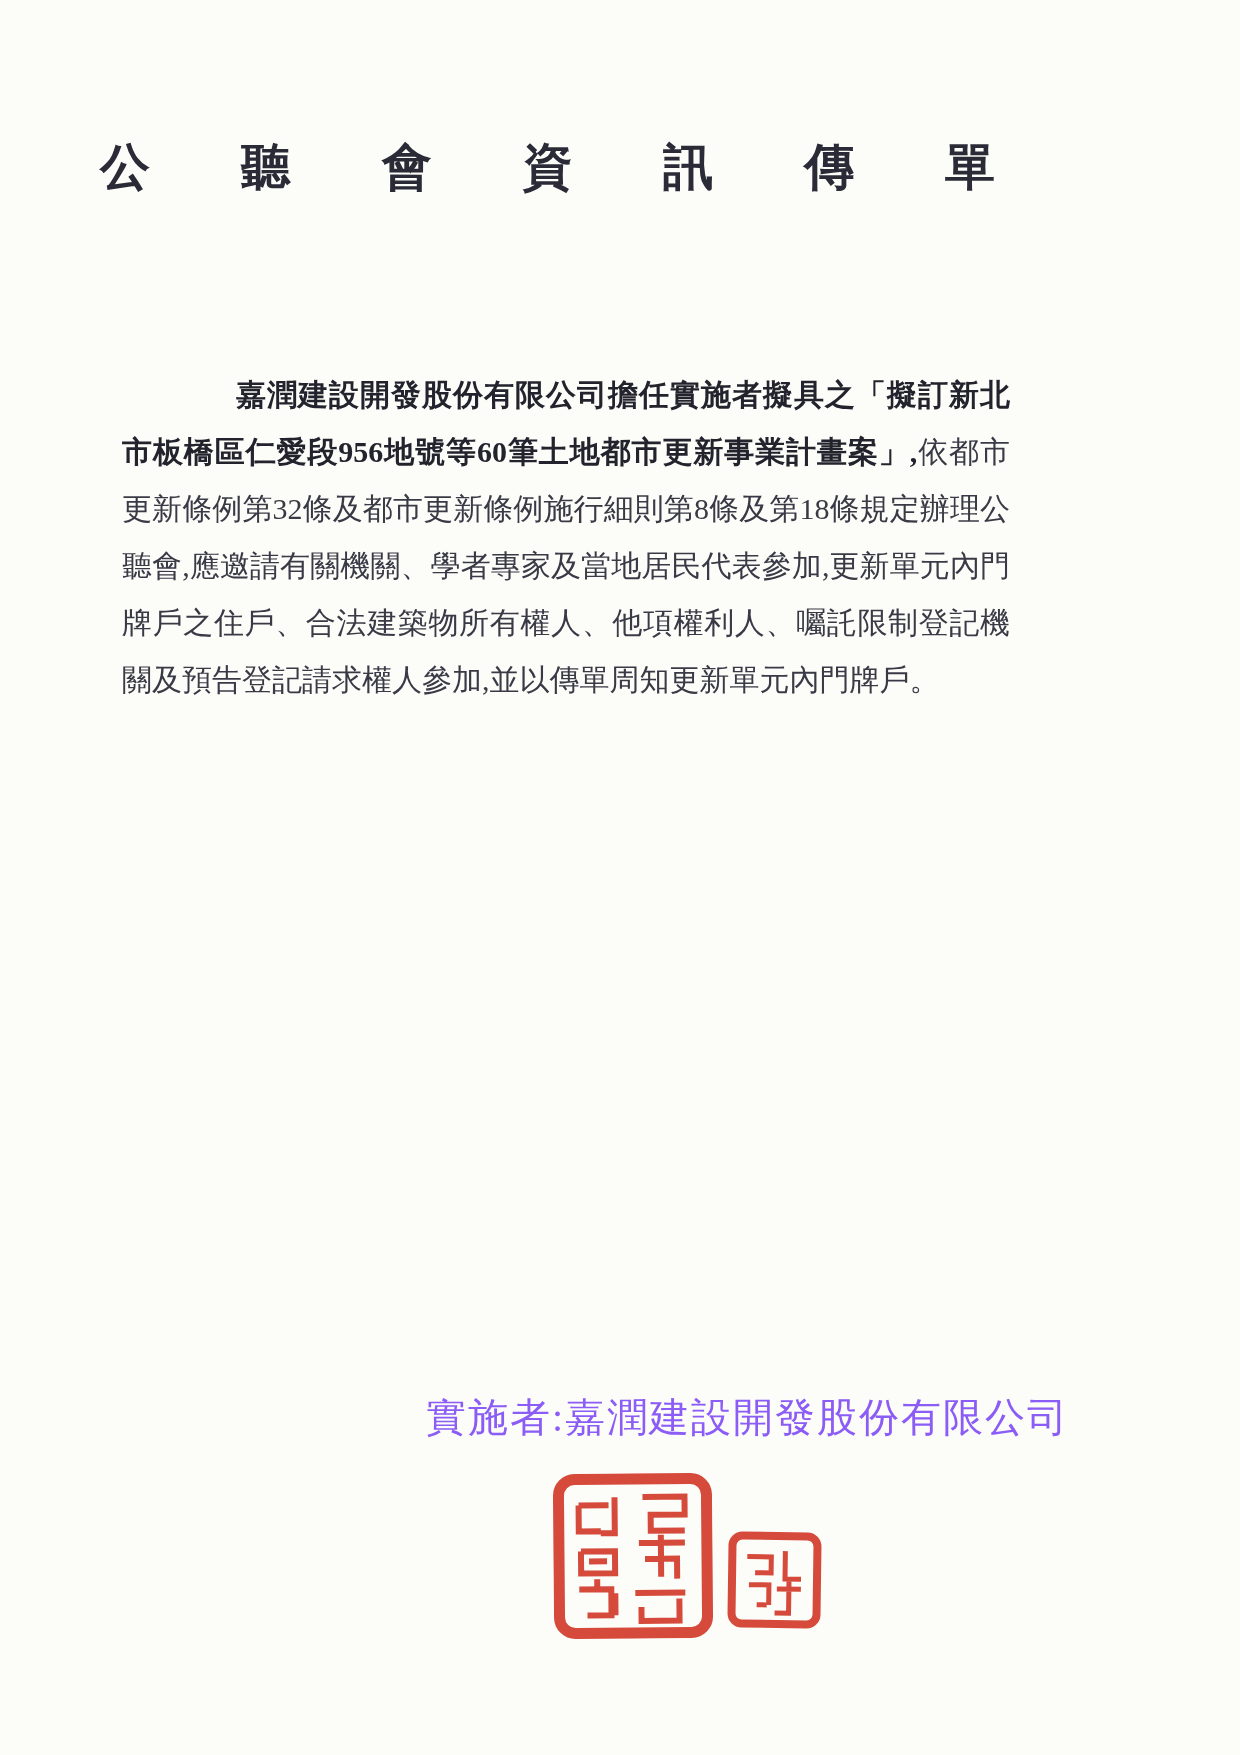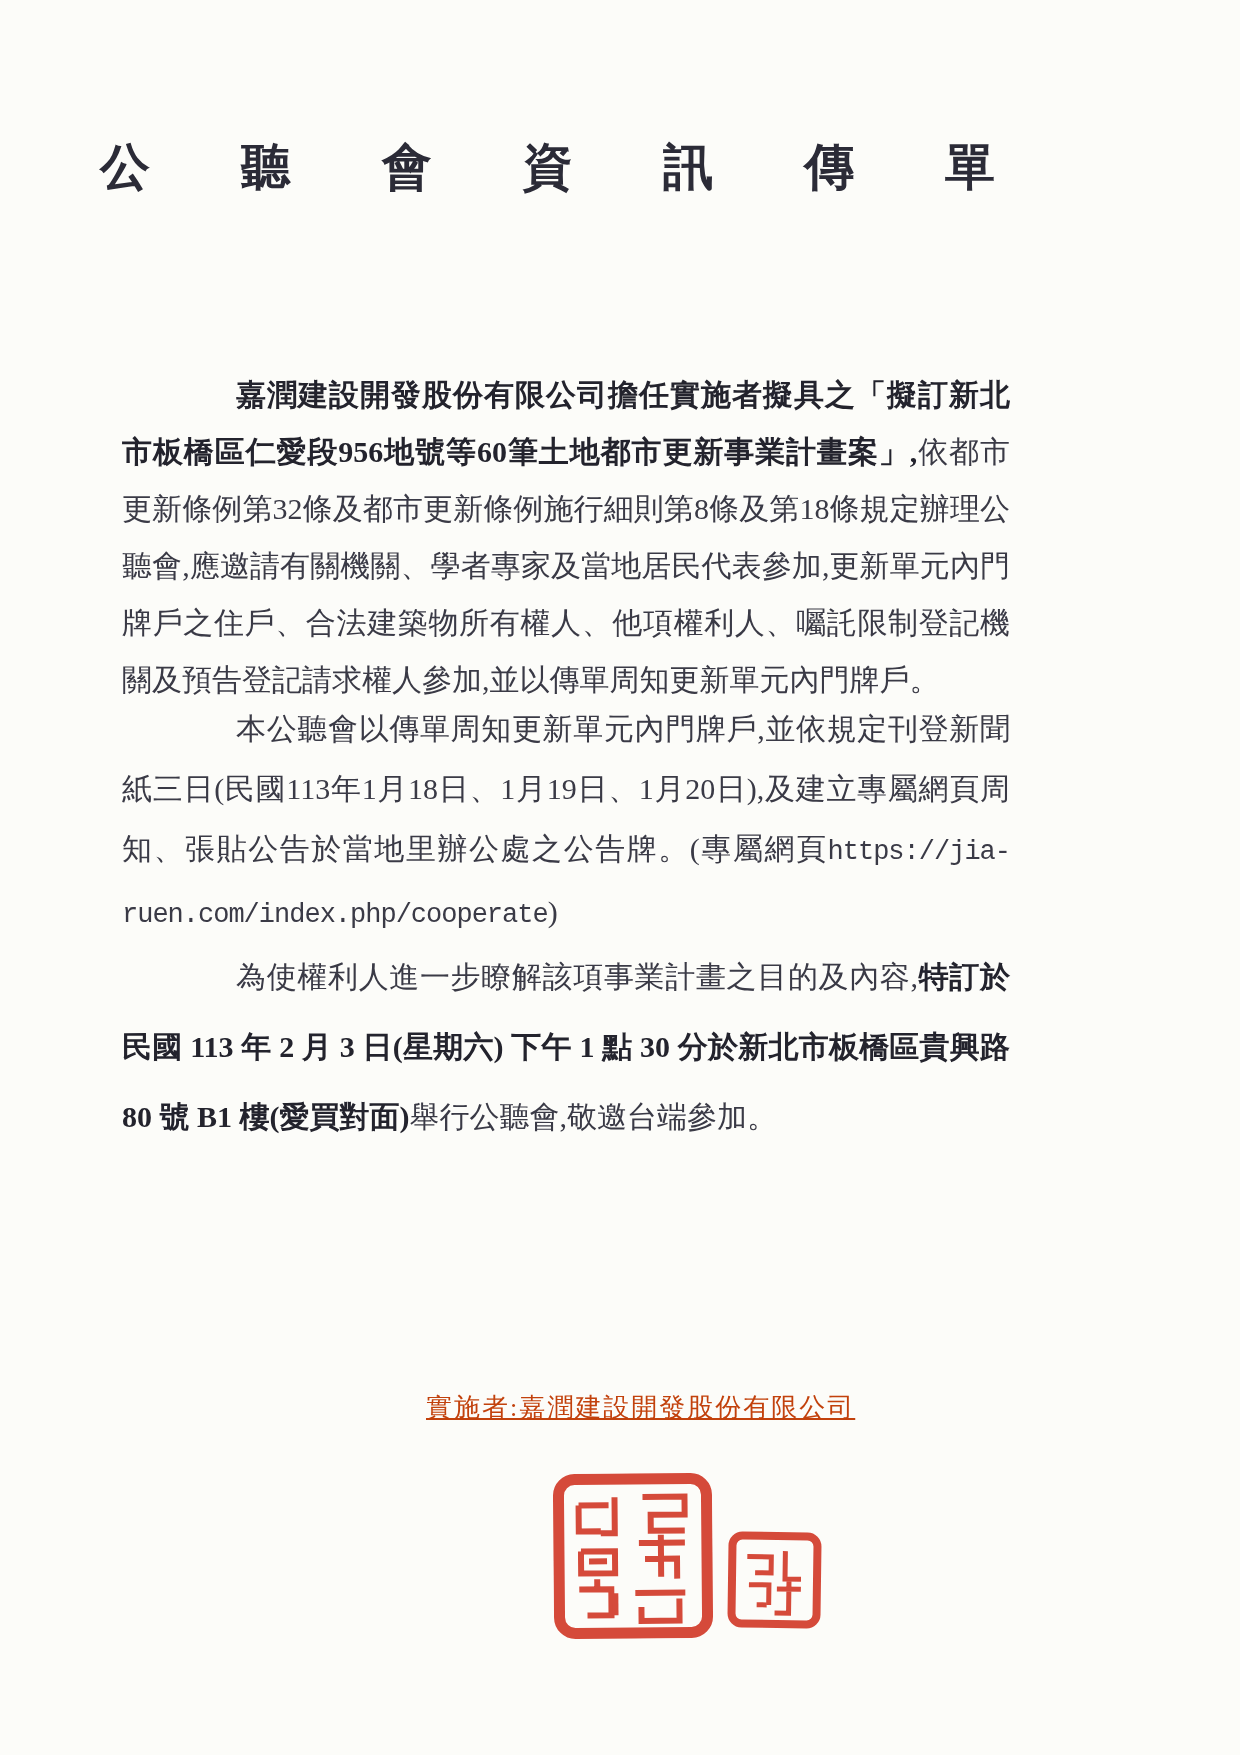--- a/index.html
+++ b/index.html
@@ -28,21 +28,21 @@
     font-size:30px; text-align:justify; text-indent:114px;
     color:#3a3a46;
   }
   .p1 { top:366px; line-height:57px; }
   .p2 { top:699px; line-height:60px; }
   .p3 { top:942px; line-height:70px; }
   .bold { font-weight:700; color:#23232d;font-family:Liberation Serif, serif; }
   .url  { font-family:"Liberation Mono", monospace; font-size:27px; letter-spacing:-1px; }
   .signature {
     position:absolute; left:426px; top:1390px;
-    font-size:26px; letter-spacing:2px; color:#c2410c;text-decoration:underline;
+    font-size:40px; letter-spacing:2px; color:#8b5cf6;
   }
   .seal { position:absolute; }
   .seal-large { left:553px; top:1473px; transform:rotate(-0.5deg); }
   .seal-small { left:727px; top:1531px; transform:rotate(0.8deg); }
   .seal svg { display:block; opacity:0.92; }
 </style>
 </head>
 <body>
 
 <div class="page">
@@ -53,23 +53,21 @@
     <span>會</span>
     <span>資</span>
     <span>訊</span>
     <span>傳</span>
     <span>單</span>
   </div>
 
 
   <p class="para p1"><span class="bold">嘉潤建設開發股份有限公司擔任實施者擬具之「擬訂新北市板橋區仁愛段956地號等60筆土地都市更新事業計畫案」,</span><span>依都市更新條例第32條及都市更新條例施行細則第8條及第18條規定辦理公聽會,應邀請有關機關、學者專家及當地居民代表參加,更新單元內門牌戶之住戶、合法建築物所有權人、他項權利人、囑託限制登記機關及預告登記請求權人參加,並以傳單周知更新單元內門牌戶。</span></p>
 
-  <p class="para p2"><span>本公聽會以傳單周知更新單元內門牌戶,並依規定刊登新聞紙三日(民國113年1月18日、1月19日、1月20日),及建立專屬網頁周知、張貼公告於當地里辦公處之公告牌。(專屬網頁</span><span class="url">https://jia-ruen.com/index.php/cooperate</span><span>)</span></p>
 
-  <p class="para p3"><span>為使權利人進一步瞭解該項事業計畫之目的及內容,</span><span class="bold">特訂於民國 113 年 2 月 3 日(星期六) 下午 1 點 30 分於新北市板橋區貴興路 80 號 B1 樓(愛買對面)</span><span>舉行公聽會,敬邀台端參加。</span></p>
 
   <div class="signature">實施者:嘉潤建設開發股份有限公司</div>
 
   <div class="seal seal-large">
     <svg width="160" height="166" viewBox="0 0 160 166" xmlns="http://www.w3.org/2000/svg" fill="none" stroke="#d23b2a" stroke-width="6">
       <rect x="6" y="6" width="148" height="154" rx="16" stroke-width="11"></rect>
       <path d="M26 32 h30 M26 32 v26 h22 M62 24 v36 h-14"></path>
       <path d="M90 24 h42 v18 h-34 v16 h34"></path>
       <path d="M28 78 h34 v22 h-34 v-22 M36 88 h18"></path>
       <path d="M86 70 h46 M108 62 v42 M92 86 h32 v20"></path>

